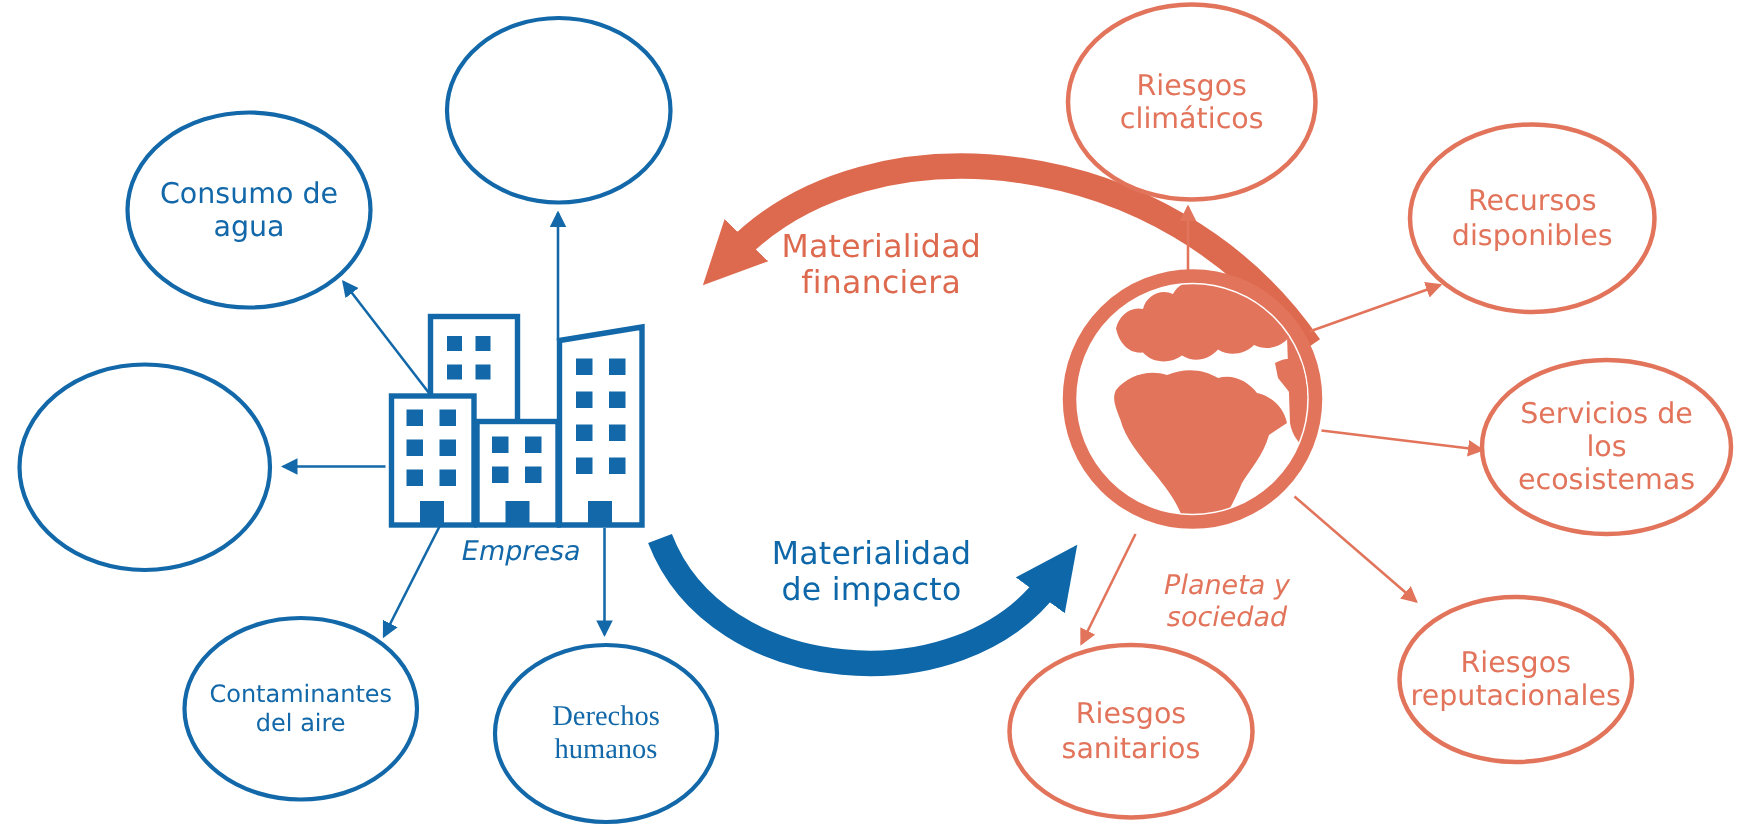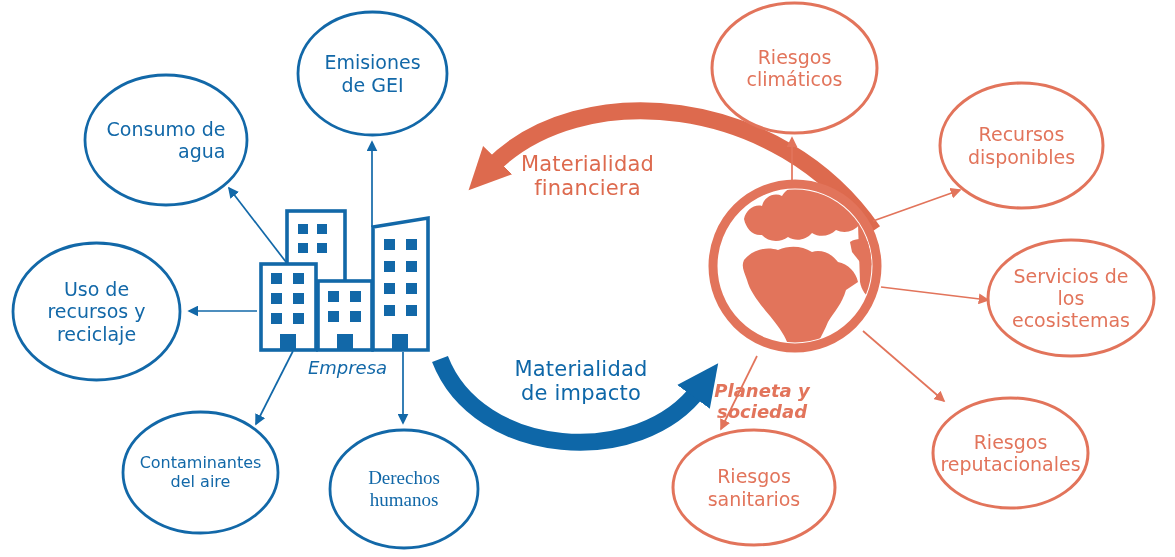--- a/index.html
+++ b/index.html
@@ -155,27 +155,22 @@
         <path class="land" d="M744 260 C752 250 766 246 778 250 C790 245 802 246 812 252
                  C822 249 832 254 838 262 C848 264 856 272 858 282 L846 290 C842 304 834 312 828 322
                  C822 336 816 348 806 356 C798 362 792 358 789 348 C786 336 778 326 770 316
                  C760 304 750 292 747 280 C744 272 741 266 744 260 Z"></path>
         <path class="land" d="M850 242 C860 236 870 240 876 248 L880 258 C876 266 868 268 860 262 L852 252 Z"></path>
         <path class="land" d="M858 224 C866 216 876 220 882 230 L884 300 C872 304 862 294 860 282 Z"></path>
       </g>
     </g>
   </svg>
 
-  <div class="label node-label t-blue" style="left:298px;top:12px;width:149px;height:123px;">Emisiones
-de GEI</div>
-  <div class="label node-label t-blue" style="left:85px;top:75px;width:162px;height:130px;text-align:right;">Consumo de
+  <div class="label node-label t-blue" style="left:85px;top:75px;width:162px;height:130px;">Consumo de
 agua</div>
-  <div class="label node-label t-blue" style="left:13px;top:243px;width:167px;height:137px;">Uso de
-recursos y
-reciclaje</div>
   <div class="label node-label small t-blue" style="left:123px;top:412px;width:155px;height:121px;">Contaminantes
 del aire</div>
   <div class="label node-label t-blue" style="left:330px;top:430px;width:148px;height:118px;font-family:Liberation Serif, serif;">Derechos
 humanos</div>
 
   <div class="label node-label t-orange" style="left:712px;top:3px;width:165px;height:130px;">Riesgos
 climáticos</div>
   <div class="label node-label t-orange" style="left:988px;top:240px;width:166px;height:116px;">Servicios de
 los
 ecosistemas</div>
@@ -185,16 +180,16 @@
 reputacionales</div>
   <div class="label node-label t-orange" style="left:673px;top:430px;width:162px;height:115px;">Riesgos
 sanitarios</div>
 
   <div class="label arc-label t-orange" style="left:500px;top:148px;width:175px;height:56px;">Materialidad
 financiera</div>
   <div class="label arc-label t-blue" style="left:495px;top:353px;width:172px;height:56px;">Materialidad
 de impacto</div>
 
   <div class="label actor-label t-blue" style="left:290px;top:356px;width:115px;height:24px;text-align:right;">Empresa</div>
-  <div class="label actor-label t-orange" style="left:708px;top:377px;width:108px;height:50px;font-weight:bold;">Planeta y
+  <div class="label actor-label t-orange" style="left:764px;top:377px;width:108px;height:50px;">Planeta y
 sociedad</div>
 
 </div>
 
 </body></html>

